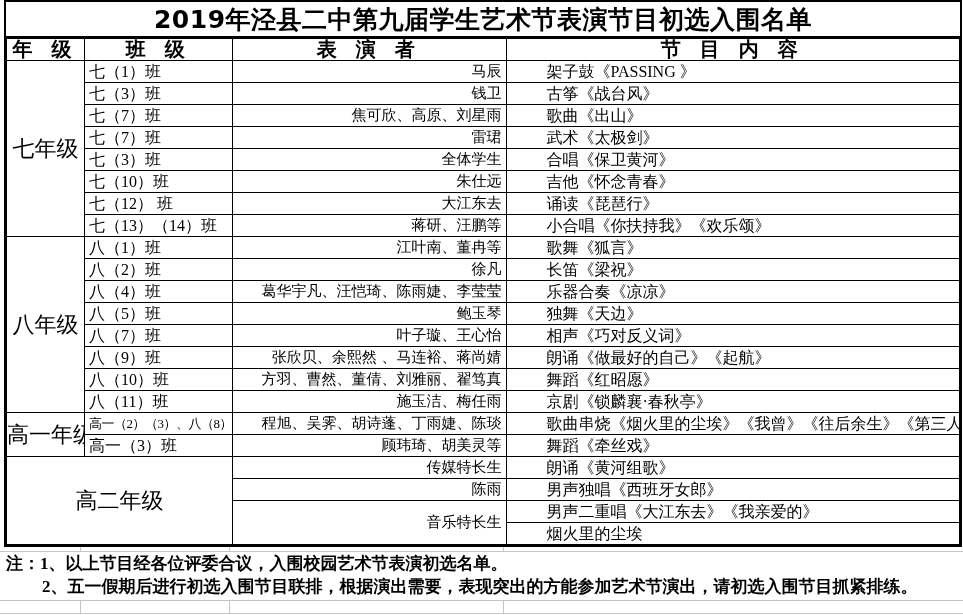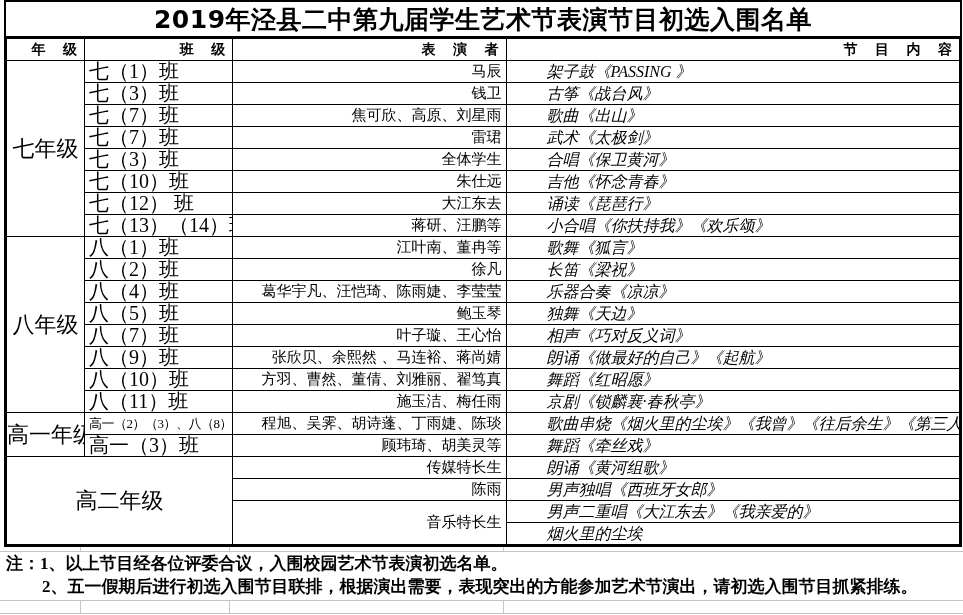--- a/index.html
+++ b/index.html
@@ -7,26 +7,26 @@
   .sheet{position:relative;width:963px;height:615px;background:#fff;overflow:hidden;}
   .tbl-wrap{position:absolute;left:4px;top:0;width:958px;border:2px solid #000;box-sizing:border-box;background:#fff;}
   .title{height:34px;border-bottom:2px solid #000;display:flex;align-items:center;justify-content:center;
          font-family:"DejaVu Sans",sans-serif;font-weight:bold;font-size:25px;letter-spacing:0.5px;white-space:nowrap;}
   table{border-collapse:collapse;width:100%;table-layout:fixed;}
   col.c-grade{width:78px;}
   col.c-class{width:148px;}
   col.c-perf{width:273px;}
   col.c-prog{width:453px;}
   th,td{border:1px solid #000;height:21px;line-height:21px;padding:0 4px;overflow:hidden;white-space:nowrap;box-sizing:content-box;}
-  th{font-weight:bold;font-size:14px;letter-spacing:7px;text-align:right;padding:0;}
+  th{font-weight:bold;font-size:20px;letter-spacing:7px;text-align:center;padding:0;}
   td.grade{font-family:"DejaVu Sans",sans-serif;font-size:22px;text-align:center;padding:0;}
-  td.cls{font-size:20px;}
+  td.cls{font-size:16px;}
   td.cls-small{font-size:13px;letter-spacing:-0.5px;}
   td.perf{font-family:"DejaVu Sans",sans-serif;font-size:15px;text-align:right;}
-  td.prog{font-style:italic;font-size:16px;padding-left:40px;}
+  td.prog{font-size:16px;padding-left:40px;}
   .notes{position:absolute;left:6px;top:552px;width:960px;font-weight:bold;font-size:17px;line-height:23px;white-space:nowrap;}
   .notes .indent{padding-left:36px;}
   .gl{position:absolute;background:#c4c4c4;}
   .gl-h{height:1px;left:0;width:963px;}
   .gl-v{width:1px;}
 </style>
 </head>
 <body>
 
 <div class="sheet">

